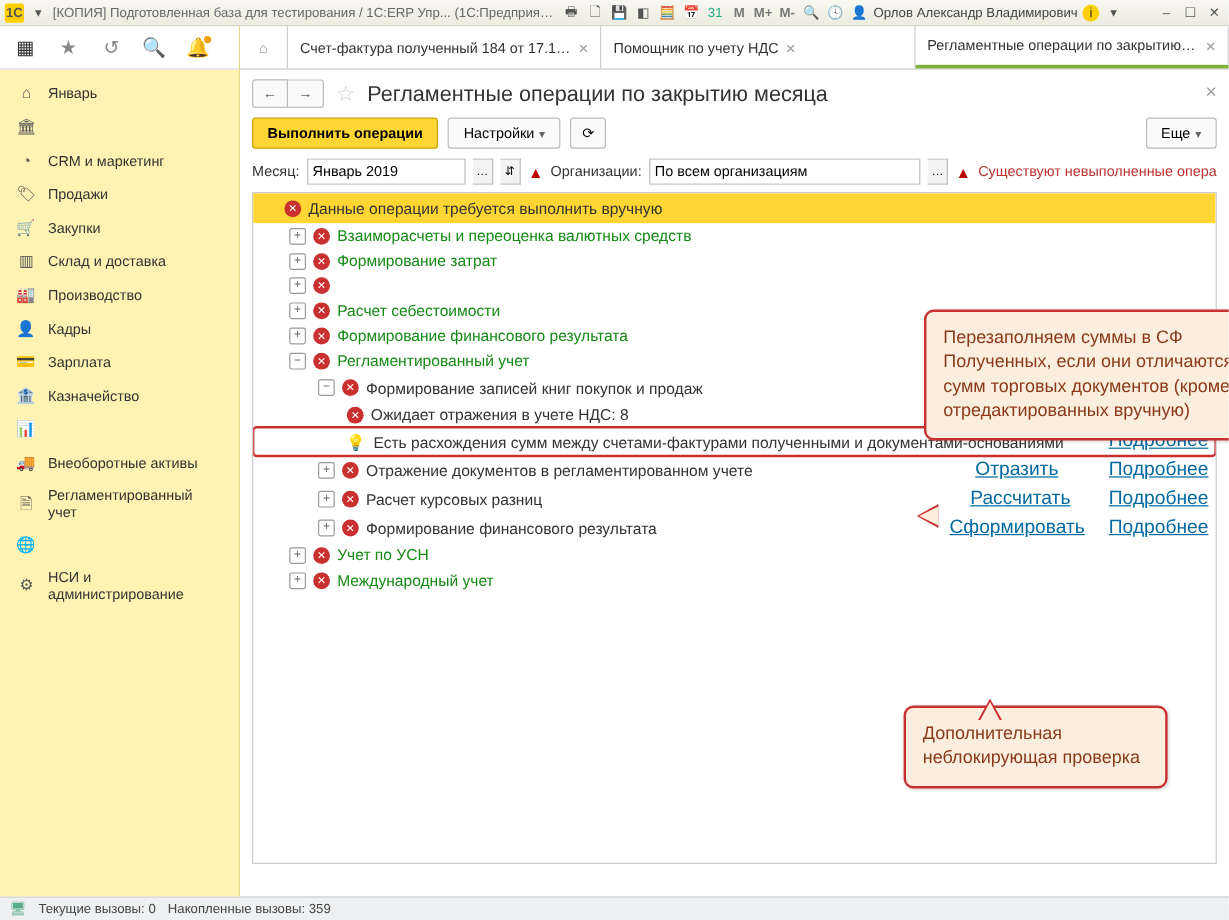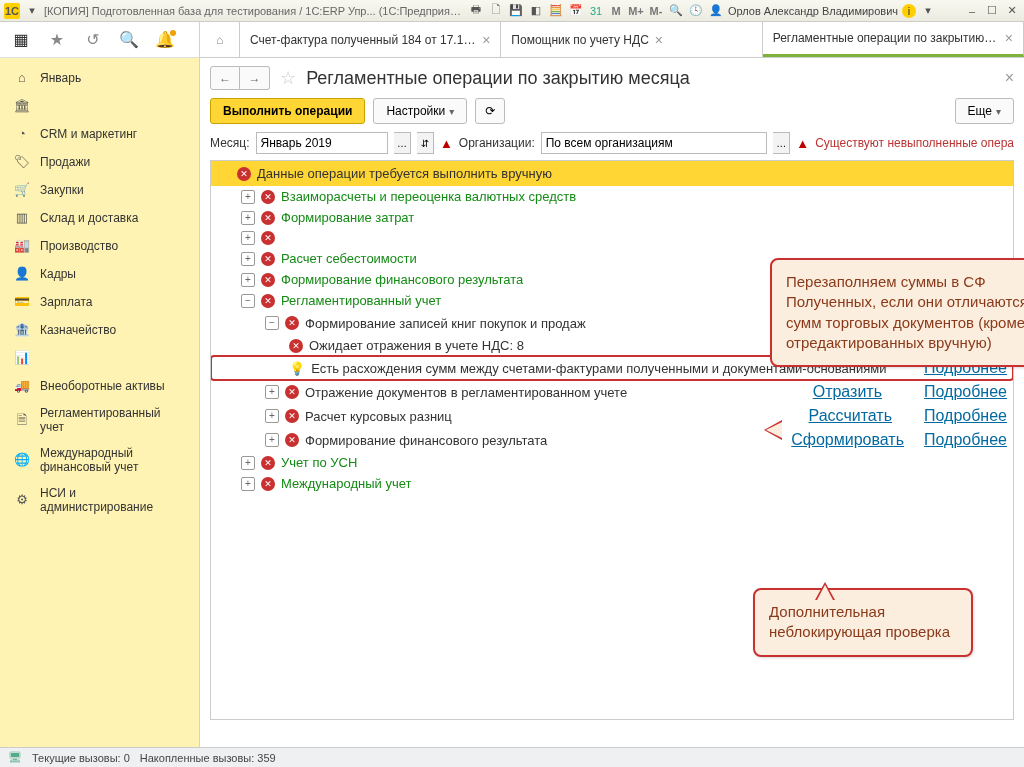--- a/index.html
+++ b/index.html
@@ -174,21 +174,20 @@
       <div class="navitem">
           <span class="nic">🚚</span>
           <span>Внеоборотные активы</span>
         </div>
       <div class="navitem">
           <span class="nic">🗎</span>
           <span>Регламентированный учет</span>
         </div>
       <div class="navitem">
           <span class="nic">🌐</span>
-          <span>Международный финансовый учет</span>
         </div>
       <div class="navitem">
           <span class="nic">⚙</span>
           <span>НСИ и администрирование</span>
         </div>
     </div>
   </div>
 
   <div class="work">
     <div class="tabbar">

